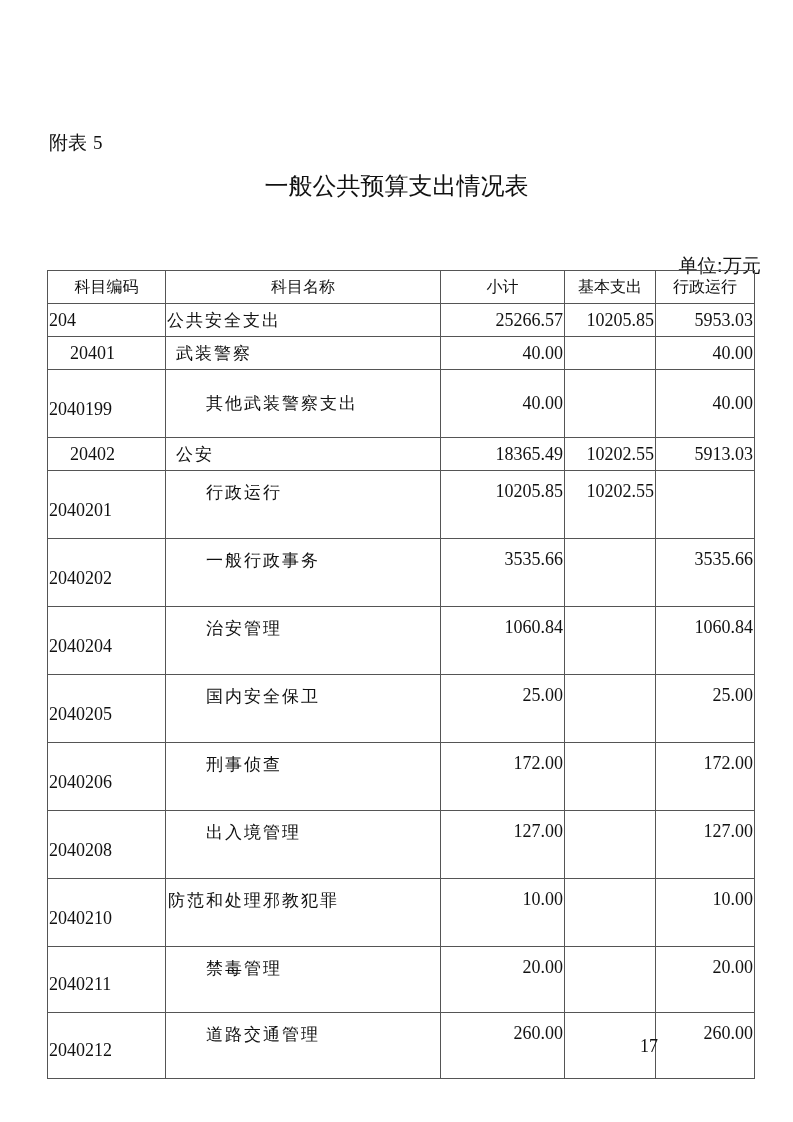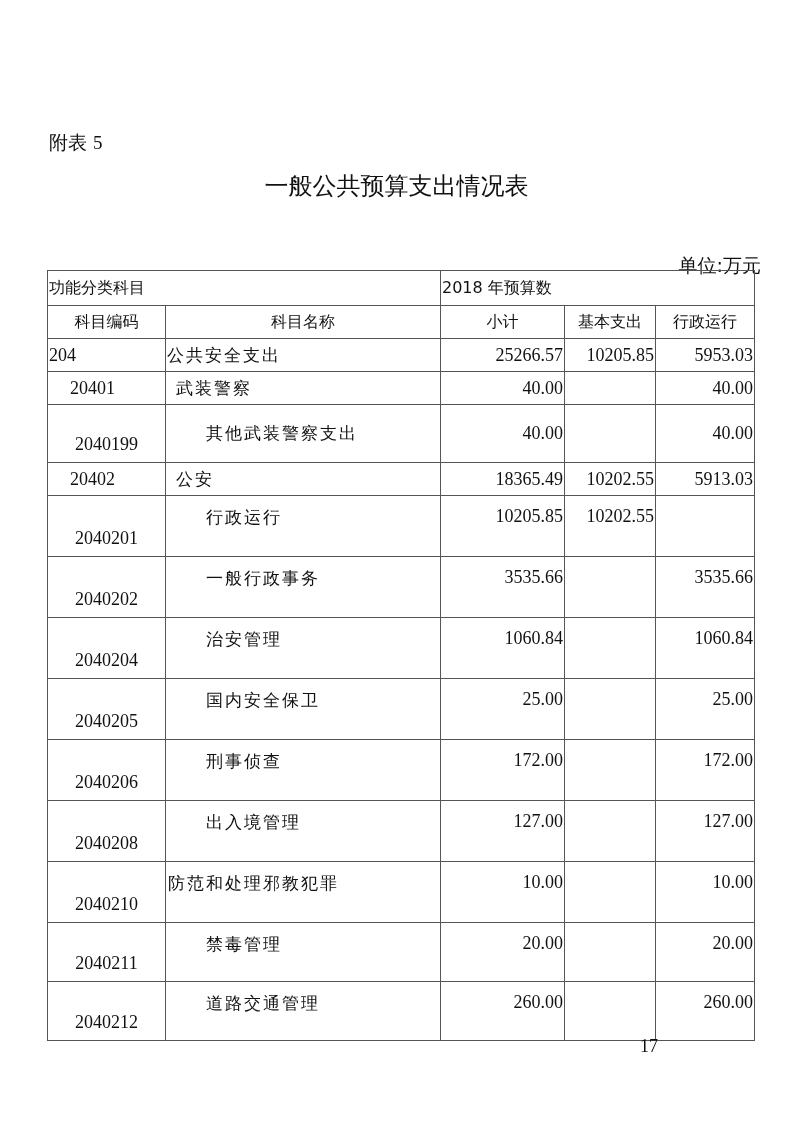--- a/index.html
+++ b/index.html
@@ -17,21 +17,21 @@
   td { border: 1px solid #555; padding: 0 1px; font-size: 18px; white-space: nowrap;
        overflow: hidden; }
   .hdr1 td { height: 34px; font-family: "DejaVu Sans", sans-serif; font-size: 16px; }
   .hdr1 td.year { font-size: 16px; }
   .hdr2 td { height: 32px; text-align: center; font-family: "DejaVu Sans", sans-serif; font-size: 16px; }
   .num-cell { text-align: right; vertical-align: middle; }
   .name-cell { font-family: "DejaVu Serif", serif; font-size: 17px; letter-spacing: 2px; }
   .r-short td { height: 32px; }
   .r-tall td { height: 50px; }
   .r-mid td { height: 48px; }
-  .code-bottom { vertical-align: bottom; text-align: center; padding-bottom: 7px; }
+  .code-bottom { vertical-align: bottom; padding-bottom: 17px; }
   .code-mid { vertical-align: middle; }
   .name-top { vertical-align: top; padding-top: 10px; }
   .num-top { vertical-align: top; padding-top: 10px; }
   .indent1 { padding-left: 10px; }
   .indent2 { padding-left: 40px; }
   .pageno { position: absolute; left: 640px; top: 1036px; font-size: 18px; }
 </style>
 </head>
 <body>
 
@@ -43,24 +43,20 @@
 
 <table>
   <colgroup>
     <col style="width:118px">
       <col style="width:275px">
       <col style="width:124px">
       <col style="width:91px">
       <col style="width:99px">
   </colgroup>
   <tbody>
-      <tr class="hdr1">
-    <td colspan="2">功能分类科目</td>
-    <td colspan="3" class="year">2018 年预算数</td>
-  </tr>
   <tr class="hdr2">
     <td>科目编码</td>
     <td>科目名称</td>
     <td>小计</td>
     <td>基本支出</td>
     <td>行政运行</td>
   </tr>
 
 
   <tr class="r-short">

